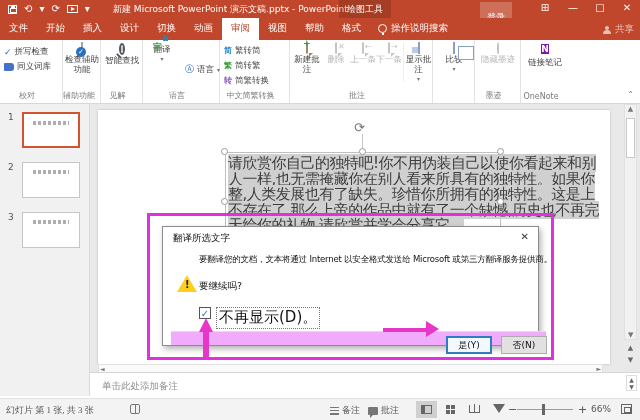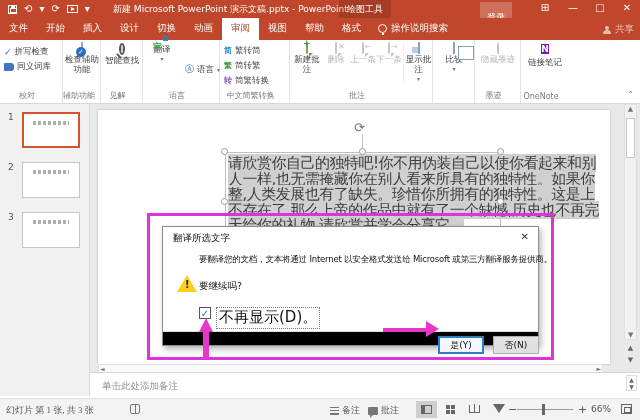--- a/index.html
+++ b/index.html
@@ -104,21 +104,21 @@
   
   .dialog { position:absolute; left:162px; top:226px; width:377px; height:120px; background:#fff; border:1px solid #8c8c8c; box-shadow:2px 3px 6px rgba(0,0,0,.3); z-index:50; font-size:9.5px; color:#111; }
   .dlg-title { position:absolute; left:10px; top:5px; font-size:9.5px; }
   .dlg-close { position:absolute; right:9px; top:4px; font-size:10px; color:#333; }
   .dlg-body { position:absolute; left:36px; top:27px; font-size:8.5px; white-space:nowrap; letter-spacing:-.2px; }
   .warn { position:absolute; left:14px; top:48px; width:0; height:0; border-left:10px solid transparent; border-right:10px solid transparent; border-bottom:17px solid #ffce1f; }
   .warn::after { content:"!"; position:absolute; left:-2px; top:4px; font-weight:bold; font-size:10px; color:#222; }
   .dlg-q { position:absolute; left:36px; top:53px; }
   .dlg-chk { position:absolute; left:36px; top:80px; width:12px; height:12px; border:1px solid #555; background:#fff; color:#2b79c2; font-size:10px; line-height:11px; text-align:center; font-weight:bold; }
   .dlg-chklbl { position:absolute; left:53px; top:80px; border:1px dotted #777; padding:0 2px 1px; font-size:15px; }
-  .dlg-footer { position:absolute; left:0; bottom:0; width:100%; height:14px; background:#000000; border-top:1px solid #dfdfdf; }
+  .dlg-footer { position:absolute; left:8px; bottom:0; width:100%; height:14px; background:#f0abfc; border-top:1px solid #dfdfdf; }
   .btn { position:absolute; top:4px; width:46px; height:18px; font-size:9px; text-align:center; line-height:16px; background:#e1e1e1; border:1px solid #adadad; }
   .btn.default { background:#f2f8fd; border:2px solid #2e7fc2; line-height:14px; }
   .btn-yes { left:275px; } .btn-no { left:330px; }
 
   
   .statusbar { position:absolute; left:0; top:398px; width:640px; height:22px; background:#f3f3f3; border-top:1px solid #e1e1e1; font-size:9px; color:#555; }
   .sb-left { position:absolute; left:6px; top:5px;font-family:Liberation Serif, serif; }
   .accic { position:absolute; left:130px; top:5px; width:10px; height:10px; border:1px solid #777; border-radius:2px; }
   .accic::after { content:""; position:absolute; left:4px; top:0; width:1px; height:8px; background:#777; }
   .sb-item { position:absolute; top:5px; display:flex; gap:3px; align-items:center; }

